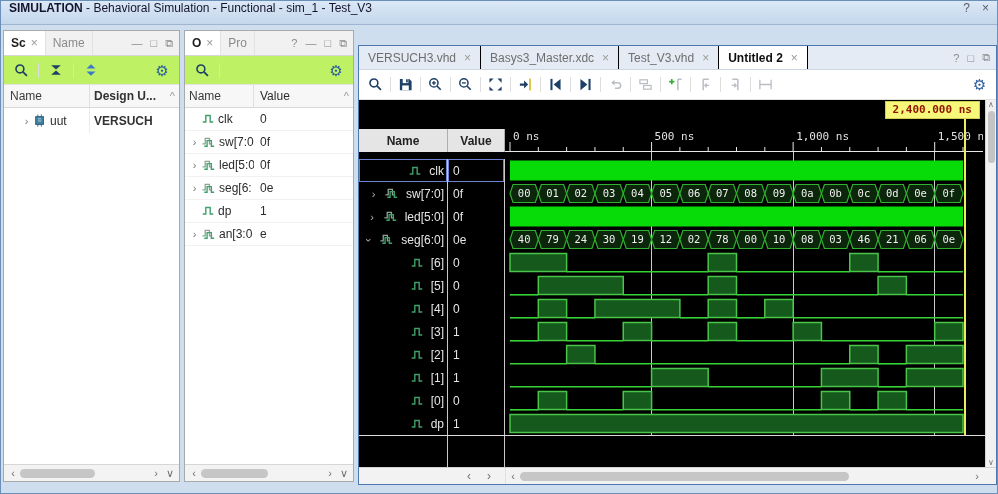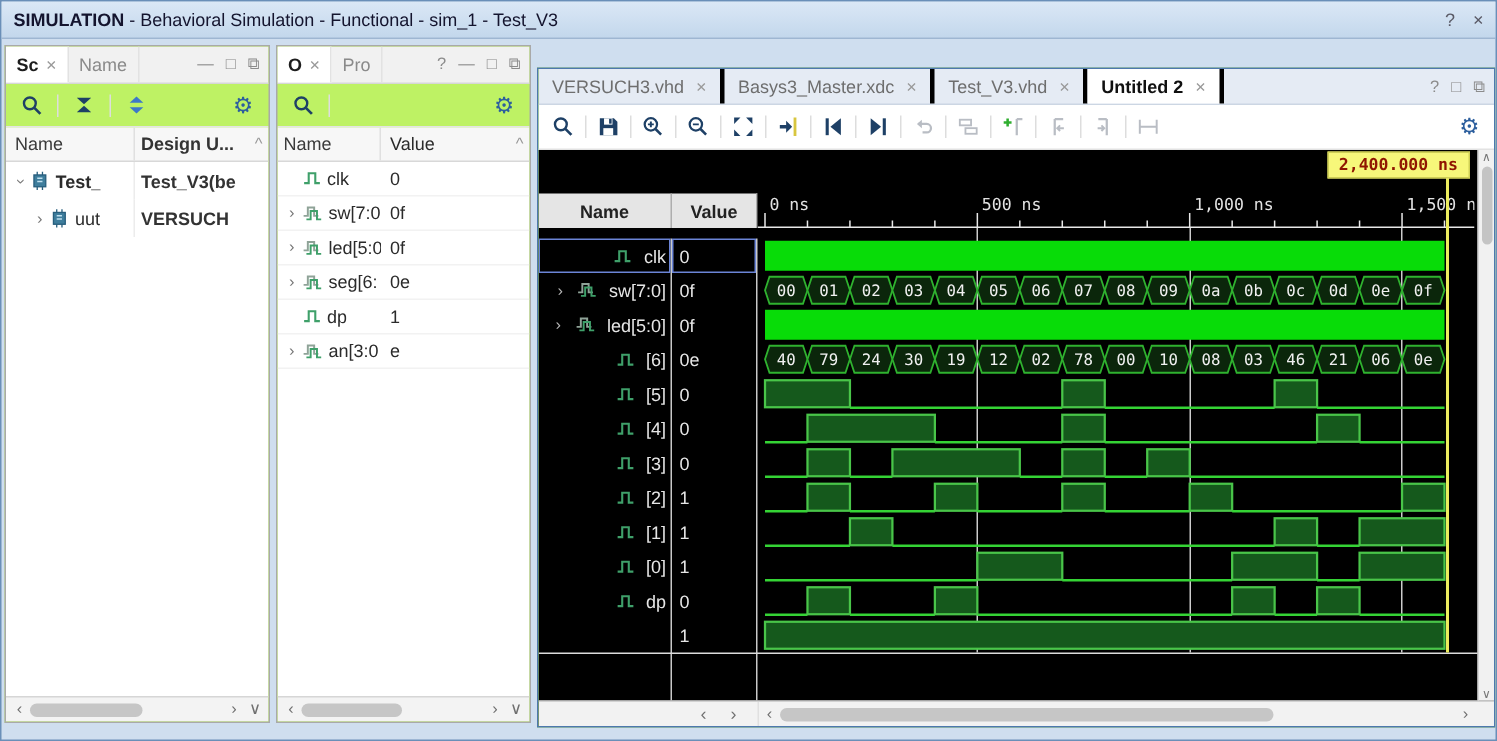--- a/index.html
+++ b/index.html
@@ -1,21 +1,21 @@
 <!DOCTYPE html>
 <html><head>
 <meta charset="utf-8">
 <style>
   html,body{margin:0;padding:0;background:#9fb4cf;}
   *{box-sizing:border-box;}
   .window{position:relative;width:998px;height:494px;background:#cfdeef;border:1px solid #6a8fb8;
     font-family:"Liberation Sans",sans-serif;font-size:12px;overflow:hidden;}
   
   .titlebar{height:24px;background:linear-gradient(#dbe8f6,#c3d7ec);border-bottom:1px solid #9eb6d2;
-    display:flex;align-items:center;padding:12px 8px;color:#14142e;gap:32px;}
+    display:flex;align-items:flex-start;padding:0 8px;color:#14142e;gap:32px;}
   .titlebar .title b{font-weight:bold;}
   .tb-icons{margin-left:auto;display:flex;gap:12px;color:#5a5a66;font-size:12px;}
   
   .panel{position:absolute;background:#bef264;border:1px solid #a9a9a9;display:flex;flex-direction:column;overflow:hidden;}
   #scope-panel{left:2px;top:29px;width:177px;height:452px;}
   #objects-panel{left:183px;top:29px;width:170px;height:452px;}
   #wave-panel{left:357px;top:44px;width:639px;height:440px;border:1px solid #4d78ad;}
   .ptabs{height:25px;background:#f1f1f1;border-bottom:1px solid #d7d7d7;display:flex;align-items:stretch;flex:none;}
   .ptab{padding:0 7px;display:flex;align-items:center;gap:5px;color:#8a8a8a;border-right:1px solid #e2e2e2;}
   .ptab.active{background:#fff;color:#1d1d1d;font-weight:bold;}
@@ -44,21 +44,21 @@
   .ob-c2{flex:1;padding-left:6px;overflow:hidden;white-space:nowrap;color:#2b2b2b;}
   .phead .ob-c1{border-right:1px solid #e0e0e0;}
   .orow{height:23px;display:flex;align-items:center;border-bottom:1px solid #f2f2f2;}
   
   .hsb{height:17px;background:#f3f3f3;border-top:1px solid #d6d6d6;display:flex;align-items:center;flex:none;padding:0 2px;color:#707070;}
   .sba{width:14px;text-align:center;font-size:11px;line-height:15px;}
   .sbtrack{flex:1;height:11px;display:flex;align-items:center;}
   .sbthumb{height:9px;background:#c6c6c6;border-radius:5px;}
   
   .wtabs{height:24px;background:#e5ebf4;border-bottom:1px solid #ccd6e3;display:flex;align-items:stretch;flex:none;}
-  .wtab{padding:0 9px;display:flex;align-items:center;gap:8px;color:#6e6e6e;border-right:3px solid #000000;white-space:nowrap;}
+  .wtab{padding:0 9px;display:flex;align-items:center;gap:8px;color:#6e6e6e;border-right:1px solid #000000;white-space:nowrap;}
   .wtab.active{background:#fff;color:#101010;font-weight:bold;}
   .wtools{height:30px;background:#fff;border-bottom:1px solid #e2e2e2;display:flex;align-items:center;padding:0 5px;flex:none;}
   .wtb{width:23px;height:22px;display:flex;align-items:center;justify-content:center;}
   .wbody{flex:1;background:#000;position:relative;overflow:hidden;}
   .ylabel{position:absolute;top:1px;right:16px;background:#f7f77a;color:#8f1500;
     font:bold 11px "DejaVu Sans Mono",monospace;padding:1px 7px 2px;border:1px solid #cfcf55;z-index:6;}
   .wgrid{position:absolute;left:0;top:29px;right:11px;bottom:17px;display:flex;flex-direction:column;}
   .whdr{height:23px;display:flex;flex:none;}
   .hcell{background:#e5e5e5;border-right:1px solid #aeaeae;display:flex;align-items:center;justify-content:center;
     font-weight:bold;color:#222;}
@@ -138,38 +138,20 @@
           <span class="gearglyph">⚙</span>
         </div>
       </div>
     <div class="phead">
       <span class="sc-c1">Name</span>
       <span class="sc-c2">Design U...</span>
       <span class="sort">^</span>
     </div>
     <div class="prows" id="scope-rows">
         <div class="trow">
-    <div class="sc-c1" style="padding-left:4px">
-      <span class="expander down">›</span>
-      <span class="ticon">
-              <svg width="14" height="14" viewBox="0 0 16 16">
-                <rect x="3" y="3" width="9" height="9" fill="#3e7d9c" stroke="#275e7d"></rect>
-                <line x1="5.5" y1="5.5" x2="9.5" y2="5.5" stroke="#bfe0ef" stroke-width="1"></line>
-                <line x1="5.5" y1="8" x2="9.5" y2="8" stroke="#bfe0ef" stroke-width="1"></line>
-                <line x1="5.5" y1="0.5" x2="5.5" y2="3" stroke="#275e7d"></line>
-                <line x1="9.5" y1="0.5" x2="9.5" y2="3" stroke="#275e7d"></line>
-                <line x1="5.5" y1="12" x2="5.5" y2="14.5" stroke="#275e7d"></line>
-                <line x1="9.5" y1="12" x2="9.5" y2="14.5" stroke="#275e7d"></line>
-              </svg>
-            </span>
-      <span class="tlabel b">Test_</span>
-    </div>
-    <div class="sc-c2">Test_V3(be</div>
-  </div>
-        <div class="trow">
     <div class="sc-c1" style="padding-left:17px">
       <span class="expander">›</span>
       <span class="ticon">
               <svg width="14" height="14" viewBox="0 0 16 16">
                 <rect x="3" y="3" width="9" height="9" fill="#3e7d9c" stroke="#275e7d"></rect>
                 <line x1="5.5" y1="5.5" x2="9.5" y2="5.5" stroke="#bfe0ef" stroke-width="1"></line>
                 <line x1="5.5" y1="8" x2="9.5" y2="8" stroke="#bfe0ef" stroke-width="1"></line>
                 <line x1="5.5" y1="0.5" x2="5.5" y2="3" stroke="#275e7d"></line>
                 <line x1="9.5" y1="0.5" x2="9.5" y2="3" stroke="#275e7d"></line>
                 <line x1="5.5" y1="12" x2="5.5" y2="14.5" stroke="#275e7d"></line>
@@ -499,20 +481,30 @@
   </div>
               <div class="wnr">
     <span class="expander">›</span>
     <span class="ticon">
                   <svg width="15" height="15" viewBox="0 0 16 16">
                     <path d="M1.5 9.5 h3 V3.5 h4.5 v6 h3" fill="none" stroke="#8fa398" stroke-width="1.4"></path>
                     <path d="M3.5 12 h3 V6 h4.5 v6 h3" fill="none" stroke="#3fa06a" stroke-width="1.4"></path>
                   </svg>
                 </span>
     <span>led[5:0]</span>
+  </div>
+              <div class="wnr">
+    <span class="expander down">›</span>
+    <span class="ticon">
+                  <svg width="15" height="15" viewBox="0 0 16 16">
+                    <path d="M1.5 9.5 h3 V3.5 h4.5 v6 h3" fill="none" stroke="#8fa398" stroke-width="1.4"></path>
+                    <path d="M3.5 12 h3 V6 h4.5 v6 h3" fill="none" stroke="#3fa06a" stroke-width="1.4"></path>
+                  </svg>
+                </span>
+    <span>seg[6:0]</span>
   </div>
               <div class="wnr">
     <span class="expander blank">›</span>
     <span class="ticon">
                   <svg width="14" height="14" viewBox="0 0 16 16">
                     <path d="M2 11.5 h3.5 V4 h5 v7.5 h3.5" fill="none" stroke="#3fa06a" stroke-width="1.6"></path>
                   </svg>
                 </span>
     <span>[6]</span>
   </div>

